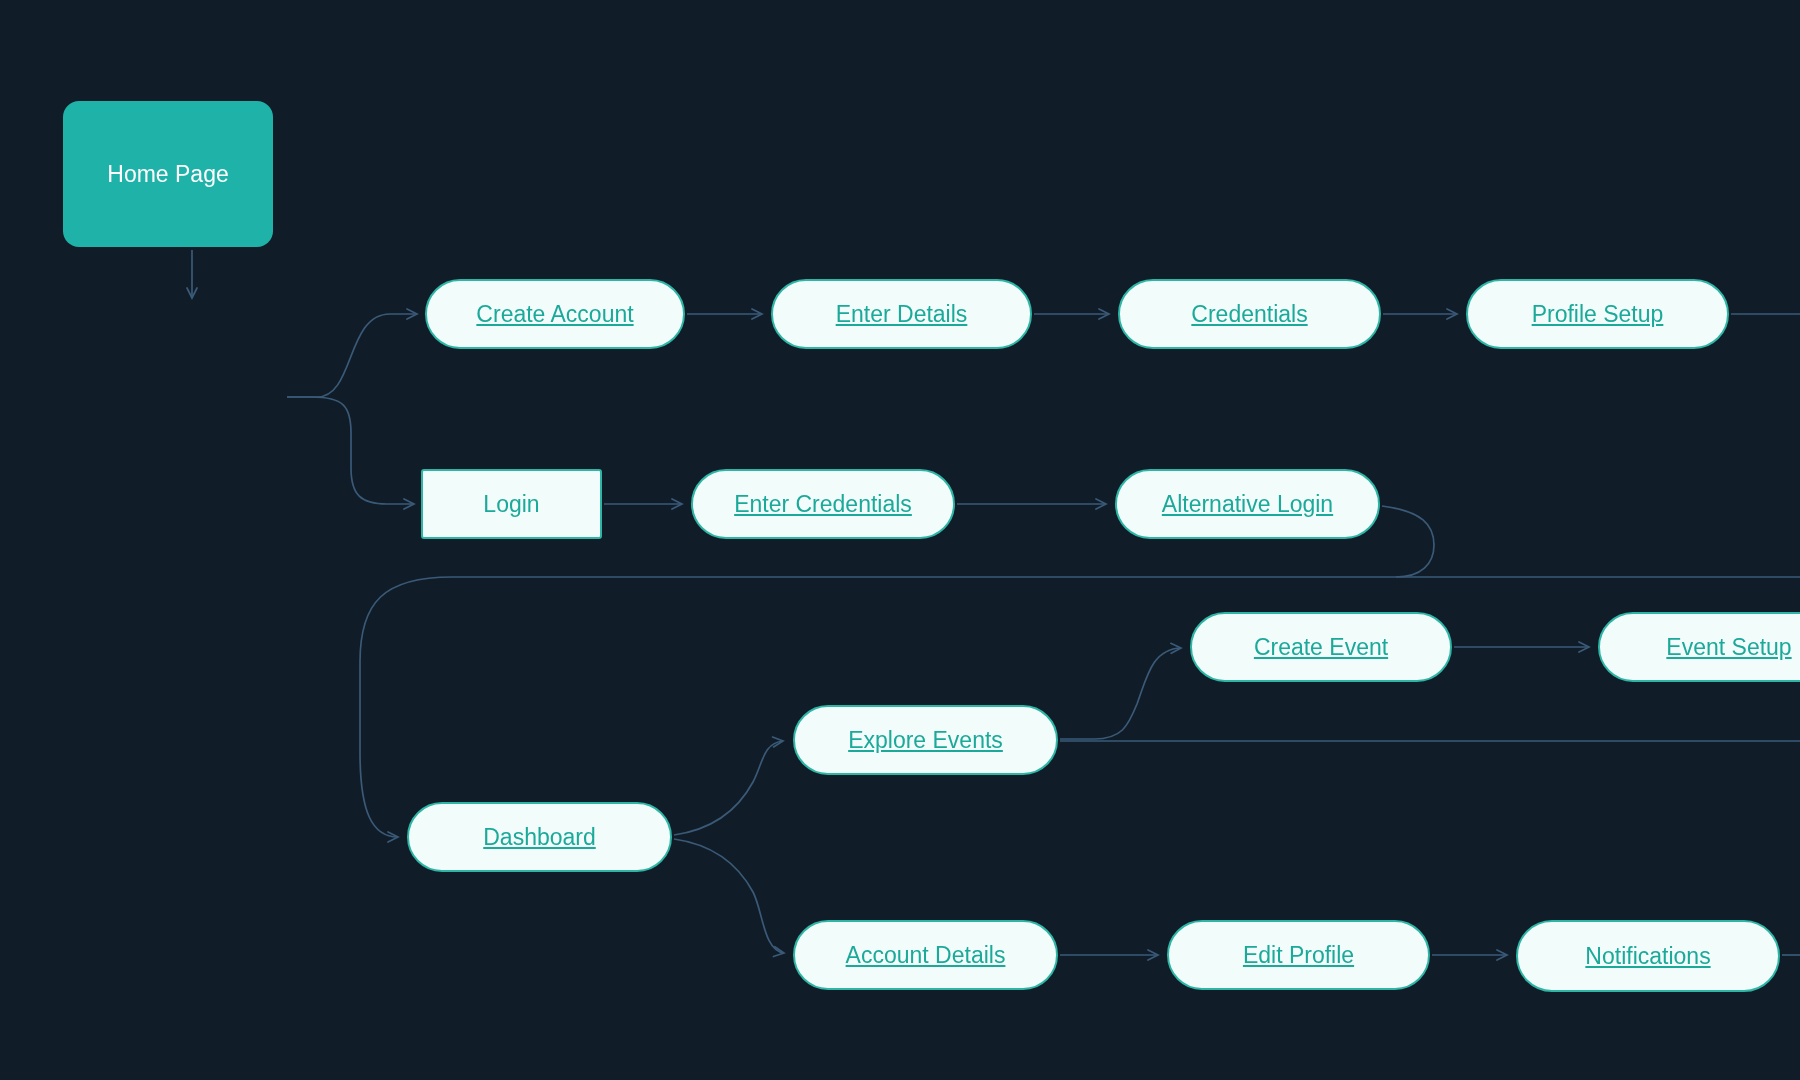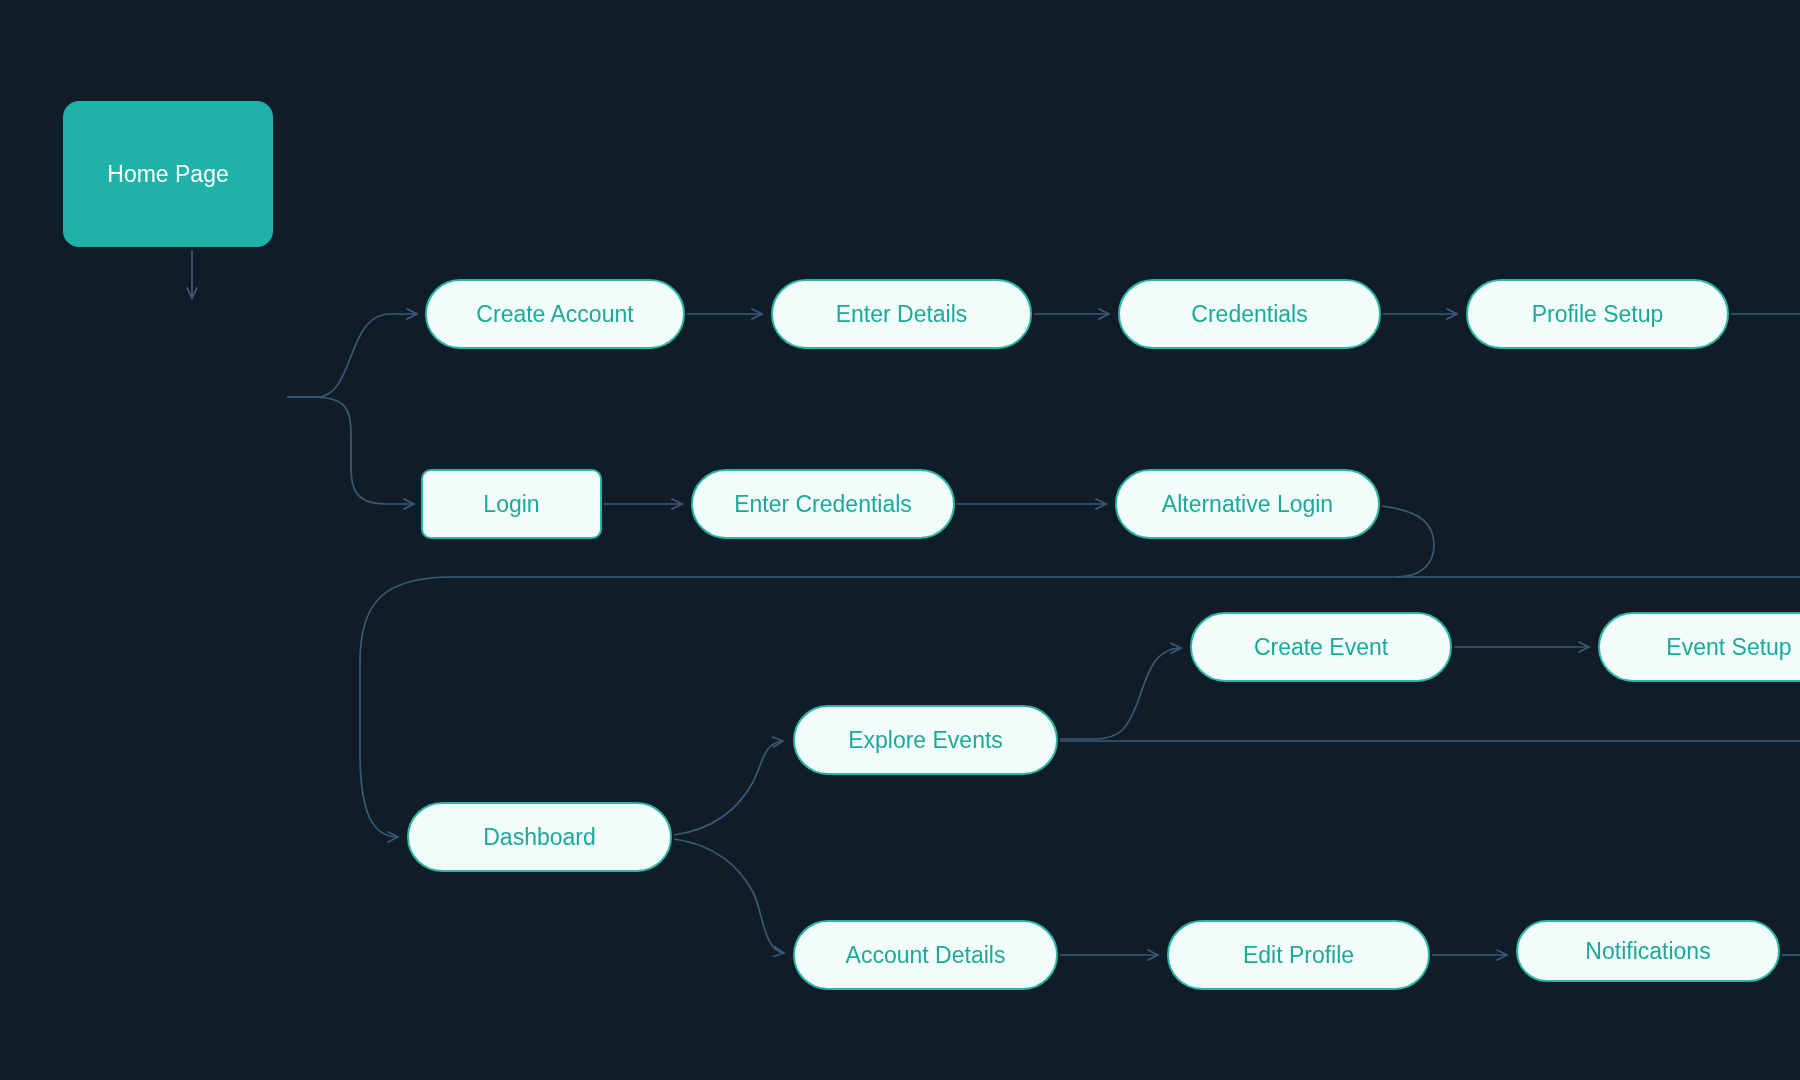--- a/index.html
+++ b/index.html
@@ -31,26 +31,27 @@
   }
   .node .label {
     white-space: nowrap;
     text-align: center;
   }
   .pill {
     background: var(--node_fill, #f2fdfb);
     border: 2px solid var(--node_border, #2db6a6);
     color: var(--node_text, #1ba99a);
     border-radius: 36px;
+    text-decoration: underline;
   }
   .rect {
     background: var(--node_fill, #f2fdfb);
     border: 2px solid var(--node_border, #2db6a6);
     color: var(--node_text, #1ba99a);
-    border-radius: 10px;
+    border-radius: 3px;
   }
   .rounded {
     background: var(--home_fill, #1fb2a8);
     color: var(--home_text, #ffffff);
     border-radius: 16px;
   }
   .diamond { background: transparent; }
   .diamond-shape {
     position: absolute;
     left: 27px; top: 27px;
@@ -133,16 +134,16 @@
     </div>
     <div class="node pill" style="left: 407px; top: 802px; width: 265px; height: 70px;">
       <div class="label">Dashboard</div>
     </div>
     <div class="node pill" style="left: 793px; top: 920px; width: 265px; height: 70px;">
       <div class="label">Account Details</div>
     </div>
     <div class="node pill" style="left: 1167px; top: 920px; width: 263px; height: 70px;">
       <div class="label">Edit Profile</div>
     </div>
-    <div class="node pill" style="left: 1516px; top: 920px; width: 264px; height: 62px;">
+    <div class="node pill" style="left: 1516px; top: 920px; width: 264px; height: 72px;">
       <div class="label">Notifications</div>
     </div>
   </div>
 
 </body></html>

